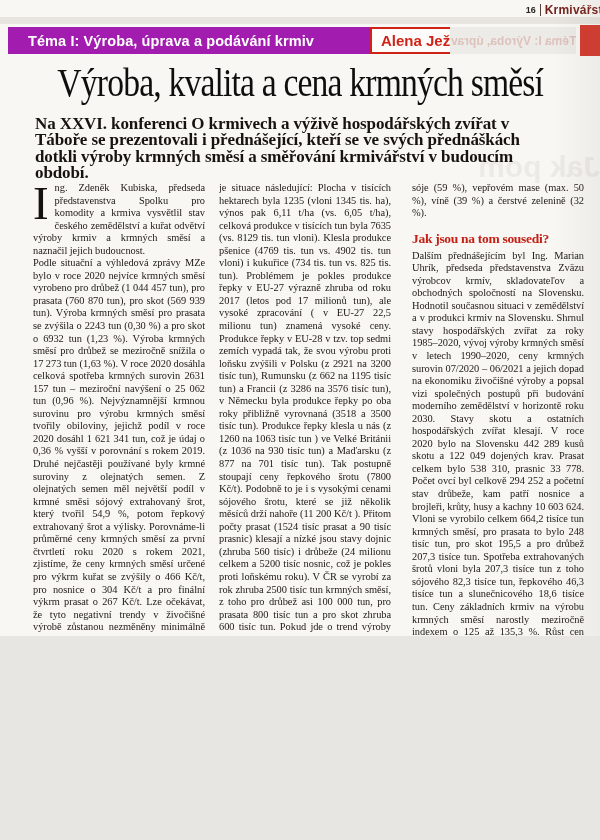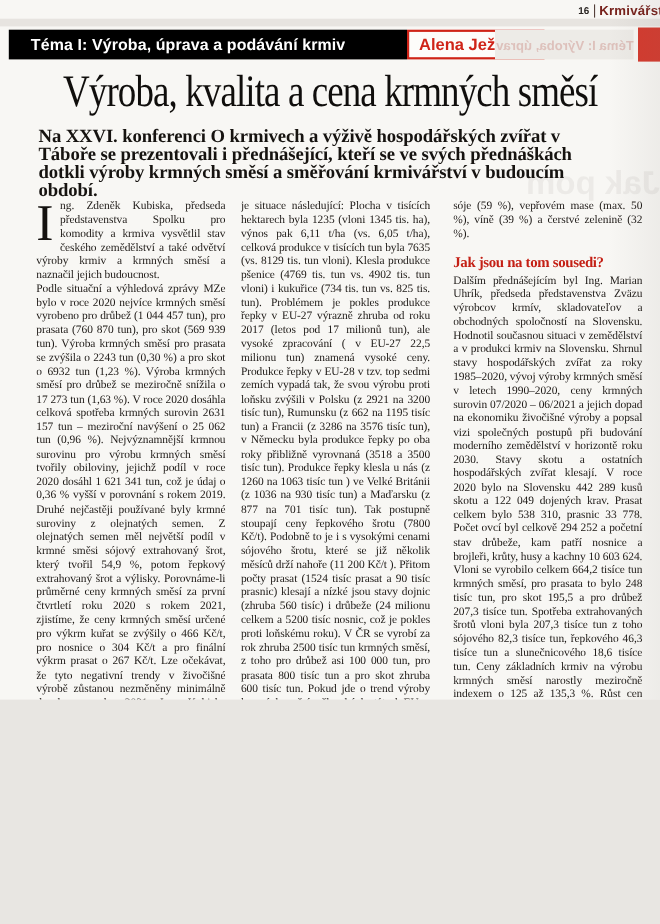--- a/index.html
+++ b/index.html
@@ -12,21 +12,21 @@
         pointer-events:none;}
   
   .top-meta{position:absolute;top:3px;right:10px;display:flex;align-items:center;
         font-family:"Liberation Sans",sans-serif;font-weight:bold;}
   .page-num{font-size:9px;color:#2a2522;padding-right:4px;}
   .meta-divider{width:1px;height:12px;background:#55413a;margin-right:4px;}
   .mag-title{font-size:12px;color:#76201a;letter-spacing:.2px;}
   .top-band{position:absolute;top:17px;left:0;width:600px;height:7px;background:#e7e4e0;}
   
   .theme-row{position:absolute;top:27px;left:8px;height:27px;display:flex;align-items:stretch;}
-  .theme-bar{width:342px;background:#000000;color:#fff;display:flex;align-items:center;
+  .theme-bar{width:342px;background:#a21caf;color:#fff;display:flex;align-items:center;
         padding-left:20px;font-family:"Liberation Sans",sans-serif;font-weight:bold;font-size:14.5px;
         letter-spacing:.1px;white-space:nowrap;}
   .author-box{background:#fdfcfa;border:2px solid #cf2317;color:#cf2317;display:flex;align-items:center;
         padding:0 9px;font-family:"Liberation Sans",sans-serif;font-weight:bold;font-size:15px;white-space:nowrap;}
   .ghost-strip{position:absolute;top:27px;left:450px;width:126px;height:27px;background:#edebe7;
         display:flex;align-items:center;justify-content:flex-end;overflow:hidden;}
   .ghost-bar-text{transform:scaleX(-1);opacity:.28;color:#b6564e;font-family:"Liberation Sans",sans-serif;
         font-weight:bold;font-size:12px;white-space:nowrap;}
   .edge-red{position:absolute;top:25px;left:580px;width:20px;height:31px;background:#cf2317;opacity:.9;}
   .ghost-headline{position:absolute;top:150px;left:470px;width:130px;transform:scaleX(-1);
@@ -84,21 +84,21 @@
   <div class="title-wrap">
     <span class="article-title">Výroba, kvalita a cena krmných směsí</span>
   </div>
 
   <div class="lead">Na XXVI. konferenci O krmivech a výživě hospodářských zvířat v Táboře se prezentovali i přednášející, kteří se ve svých přednáškách dotkli výroby krmných směsí a směřování krmivářství v budoucím období.</div>
 
   <div class="cols">
 
     <div class="col">
       <p>
-        <span class="dropcap">I</span><span>ng. Zdeněk Kubiska, předseda představenstva Spolku pro komodity a krmiva vysvětlil stav českého zemědělství a také odvětví výroby krmiv a krmných směsí a naznačil jejich budoucnost.</span>
+        <span class="dropcap">I</span><span>ng. Zdeněk Kubiska, předseda představenstva Spolku pro komodity a krmiva vysvětlil stav českého zemědělství a kuřat odvětví výroby krmiv a krmných směsí a naznačil jejich budoucnost.</span>
       </p>
       <p>Podle situační a výhledová zprávy MZe bylo v roce 2020 nejvíce krmných směsí vyrobeno pro drůbež (1 044 457 tun), pro prasata (760 870 tun), pro skot (569 939 tun). Výroba krmných směsí pro prasata se zvýšila o 2243 tun (0,30 %) a pro skot o 6932 tun (1,23 %). Výroba krmných směsí pro drůbež se meziročně snížila o 17 273 tun (1,63 %). V roce 2020 dosáhla celková spotřeba krmných surovin 2631 157 tun – meziroční navýšení o 25 062 tun (0,96 %). Nejvýznamnější krmnou surovinu pro výrobu krmných směsí tvořily obiloviny, jejichž podíl v roce 2020 dosáhl 1 621 341 tun, což je údaj o 0,36 % vyšší v porovnání s rokem 2019. Druhé nejčastěji používané byly krmné suroviny z olejnatých semen. Z olejnatých semen měl největší podíl v krmné směsi sójový extrahovaný šrot, který tvořil 54,9 %, potom řepkový extrahovaný šrot a výlisky. Porovnáme-li průměrné ceny krmných směsí za první čtvrtletí roku 2020 s rokem 2021, zjistíme, že ceny krmných směsí určené pro výkrm kuřat se zvýšily o 466 Kč/t, pro nosnice o 304 Kč/t a pro finální výkrm prasat o 267 Kč/t. Lze očekávat, že tyto negativní trendy v živočišné výrobě zůstanou nezměněny minimálně do konce roku 2021. Ing. Kubiska porovnával bilanci sklizně obilovin EU-247 včetně Velké Británie. Sklizeň v roce 2021 činila 312,6 milionu tun (v roce 2020 to bylo 297,3 milionu tun).Celková produkce obilovin v letošním roce je oproti roku 2020 vyšší o 15,3 milionu tun. Plocha obilnin byla 56 mil. ha ( v roce 2020 pak 55 mil. ha) a také hektarové výnosy obilnin byly letos vyšší (6,1 t/ha vs. 5,6 t/ha). Pokud jde o sklizeň obilovin včetně kukuřice v ČR,</p>
     </div>
 
     <div class="col">
       <p>je situace následující: Plocha v tisících hektarech byla 1235 (vloni 1345 tis. ha), výnos pak 6,11 t/ha (vs. 6,05 t/ha), celková produkce v tisících tun byla 7635 (vs. 8129 tis. tun vloni). Klesla produkce pšenice (4769 tis. tun vs. 4902 tis. tun vloni) i kukuřice (734 tis. tun vs. 825 tis. tun). Problémem je pokles produkce řepky v EU-27 výrazně zhruba od roku 2017 (letos pod 17 milionů tun), ale vysoké zpracování ( v EU-27 22,5 milionu tun) znamená vysoké ceny. Produkce řepky v EU-28 v tzv. top sedmi zemích vypadá tak, že svou výrobu proti loňsku zvýšili v Polsku (z 2921 na 3200 tisíc tun), Rumunsku (z 662 na 1195 tisíc tun) a Francii (z 3286 na 3576 tisíc tun), v Německu byla produkce řepky po oba roky přibližně vyrovnaná (3518 a 3500 tisíc tun). Produkce řepky klesla u nás (z 1260 na 1063 tisíc tun ) ve Velké Británii (z 1036 na 930 tisíc tun) a Maďarsku (z 877 na 701 tisíc tun). Tak postupně stoupají ceny řepkového šrotu (7800 Kč/t). Podobně to je i s vysokými cenami sójového šrotu, které se již několik měsíců drží nahoře (11 200 Kč/t ). Přitom počty prasat (1524 tisíc prasat a 90 tisíc prasnic) klesají a nízké jsou stavy dojnic (zhruba 560 tisíc) i drůbeže (24 milionu celkem a 5200 tisíc nosnic, což je pokles proti loňskému roku). V ČR se vyrobí za rok zhruba 2500 tisíc tun krmných směsí, z toho pro drůbež asi 100 000 tun, pro prasata 800 tisíc tun a pro skot zhruba 600 tisíc tun. Pokud jde o trend výroby krmných směsí v členských státech EU, u mnohých z nich produkce krmných směsí meziročně klesla (2019–2020), jako například v Estonsku, Švédsku, na Kypru či v Rumunsku. U nás v té době stoupla o 0,3 %. Ing. Kubiska se zmínil o soběstačnosti, resp. nesoběstačnosti naší země v různých komoditách. Soběstační jsme v produkci mléka (138 %), hovězím mase (122 %), cukru (159 %) řepce (113 %), v obilovinách (141 %). Bohužel soběstačnost nám chybí v produkci vajec (91 %), ovoce mírného pásma (77 %), drůbeže (72 %), bramborách a jejich pěstování (71 %),</p>
     </div>
 
     <div class="col">
       <p>sóje (59 %), vepřovém mase (max. 50 %), víně (39 %) a čerstvé zelenině (32 %).</p>

